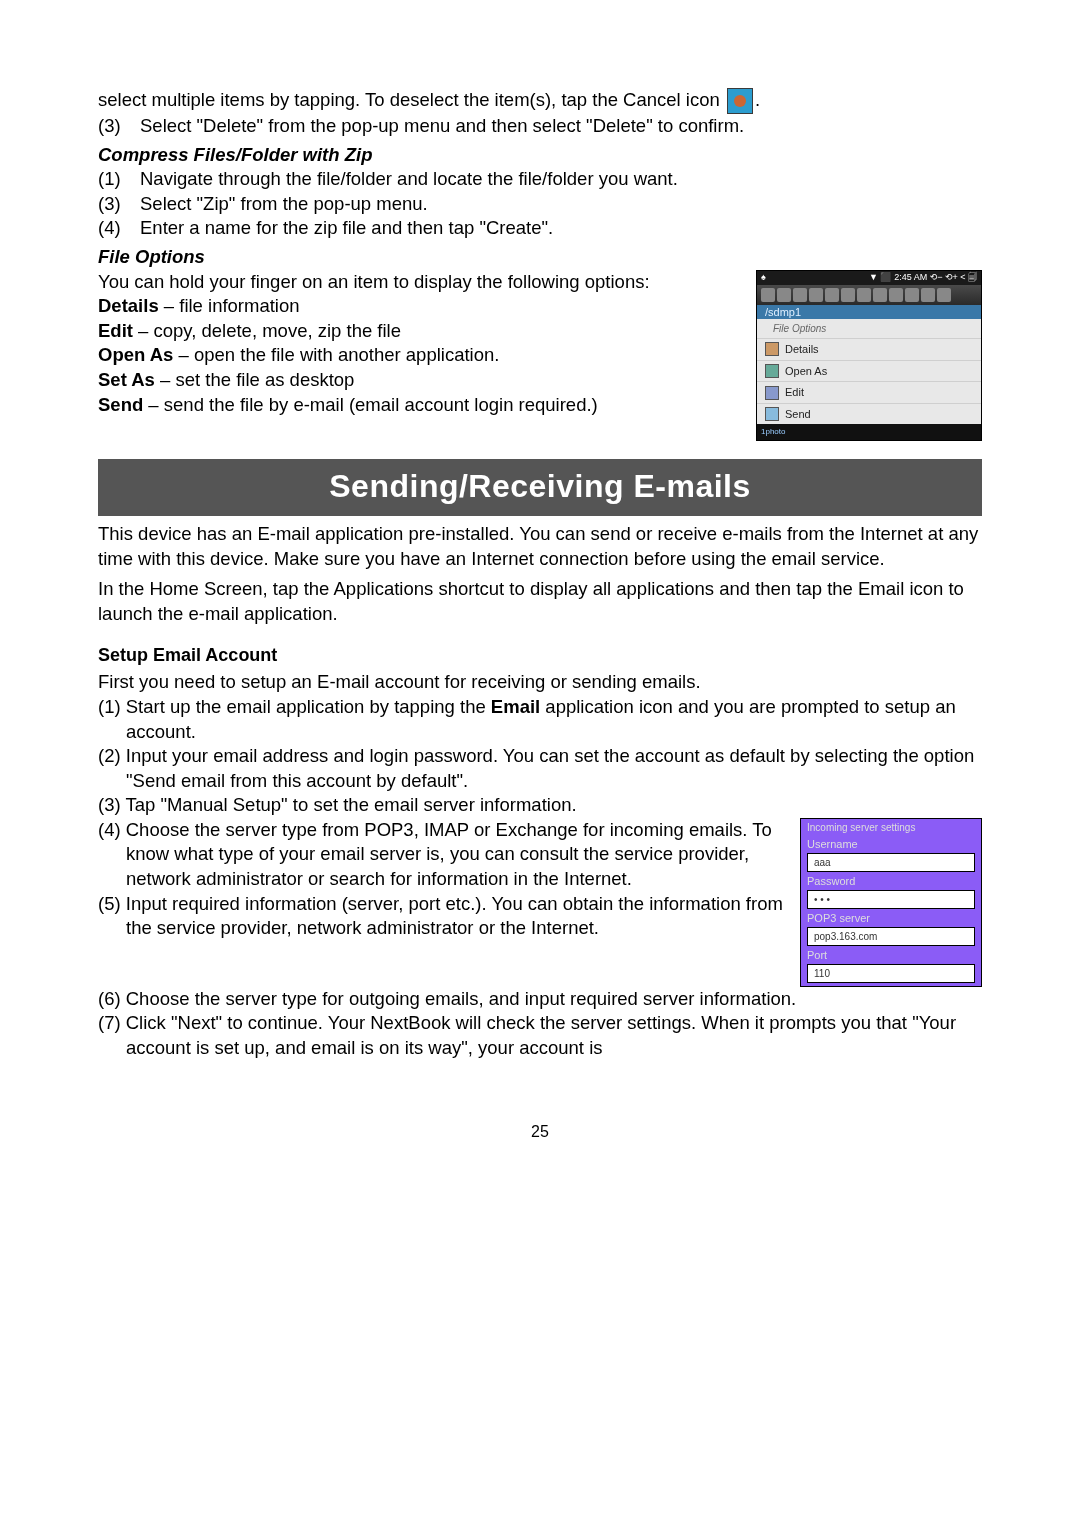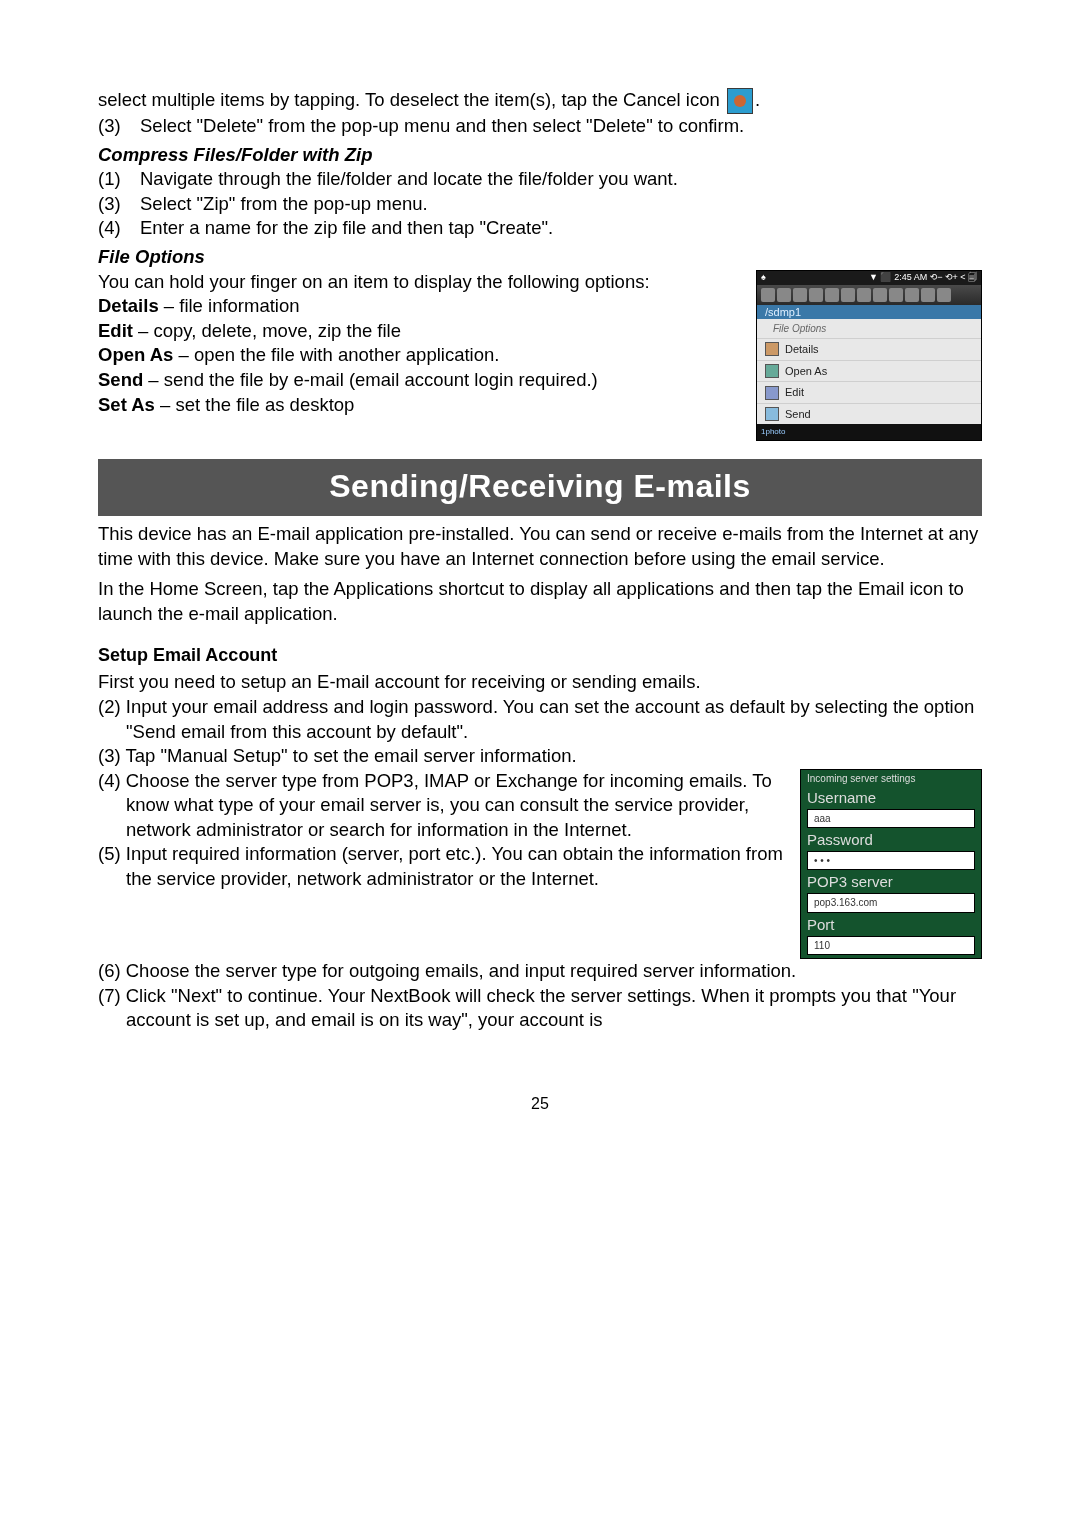--- a/index.html
+++ b/index.html
@@ -162,34 +162,34 @@
     display: flex;
     align-items: center;
     gap: 4px;
     padding: 0 4px;
     color: #9cf;
     font-size: 8px;
     justify-content: space-between;
   }
   .server-fig {
     width: 180px;
-    background: #14532d;
+    background: #8b5cf6;
     border: 1px solid #000;
     color: #fff;
     font-size: 10px;
     padding-bottom: 2px;
   }
   .server-fig .title {
     color: #ddd;
     font-size: 10px;
     padding: 2px 6px;
   }
   .server-fig .label {
     color: #ddd;
-    font-size: 15px;
+    font-size: 11px;
     padding: 1px 6px 0 6px;
   }
   .server-fig .field {
     background: #fff;
     color: #333;
     margin: 1px 6px;
     padding: 2px 6px;
     font-size: 10px;
     border: 1px solid #000;
   }
@@ -272,35 +272,38 @@
     <span>1photo</span>
     <span></span>
   </div>
 </div>
 
 <div class="block">
   <div>You can hold your finger on an item to display the following options:</div>
   <div><span class="strong">Details</span><span> – file information</span></div>
   <div><span class="strong">Edit</span><span> – copy, delete, move, zip the file</span></div>
   <div><span class="strong">Open As</span><span> – open the file with another application.</span></div>
+  <div><span class="strong">Set As</span><span> – set the file as desktop</span></div>
   <div><span class="strong">Send</span><span> – send the file by e-mail (email account login required.)</span></div>
-  <div><span class="strong">Set As</span><span> – set the file as desktop</span></div>
 </div>
 
 <div class="clear"></div>
 
 <div class="section-banner">Sending/Receiving E-mails</div>
 
 <div class="para">This device has an E-mail application pre-installed. You can send or receive e-mails from the Internet at any time with this device. Make sure you have an Internet connection before using the email service.</div>
 <div class="para">In the Home Screen, tap the Applications shortcut to display all applications and then tap the Email icon to launch the e-mail application.</div>
 
 <h3 class="section">Setup Email Account</h3>
 <div>First you need to setup an E-mail account for receiving or sending emails.</div>
 
 <div class="block" style="padding-left:0">
+  <div style="padding-left:28px;text-indent:-28px">
+    <span>(1) Start up the email application by tapping the </span><span class="strong">Email</span><span> application icon and you are prompted to setup an account.</span>
+  </div>
   <div style="padding-left:28px;text-indent:-28px">(2) Input your email address and login password. You can set the account as default by selecting the option "Send email from this account by default".</div>
   <div style="padding-left:28px;text-indent:-28px">(3) Tap "Manual Setup" to set the email server information.</div>
 
   <div class="float-right-img server-fig">
     <div class="title">Incoming server settings</div>
     <div class="label">Username</div>
     <div class="field">aaa</div>
     <div class="label">Password</div>
     <div class="field">• • •</div>
     <div class="label">POP3 server</div>

